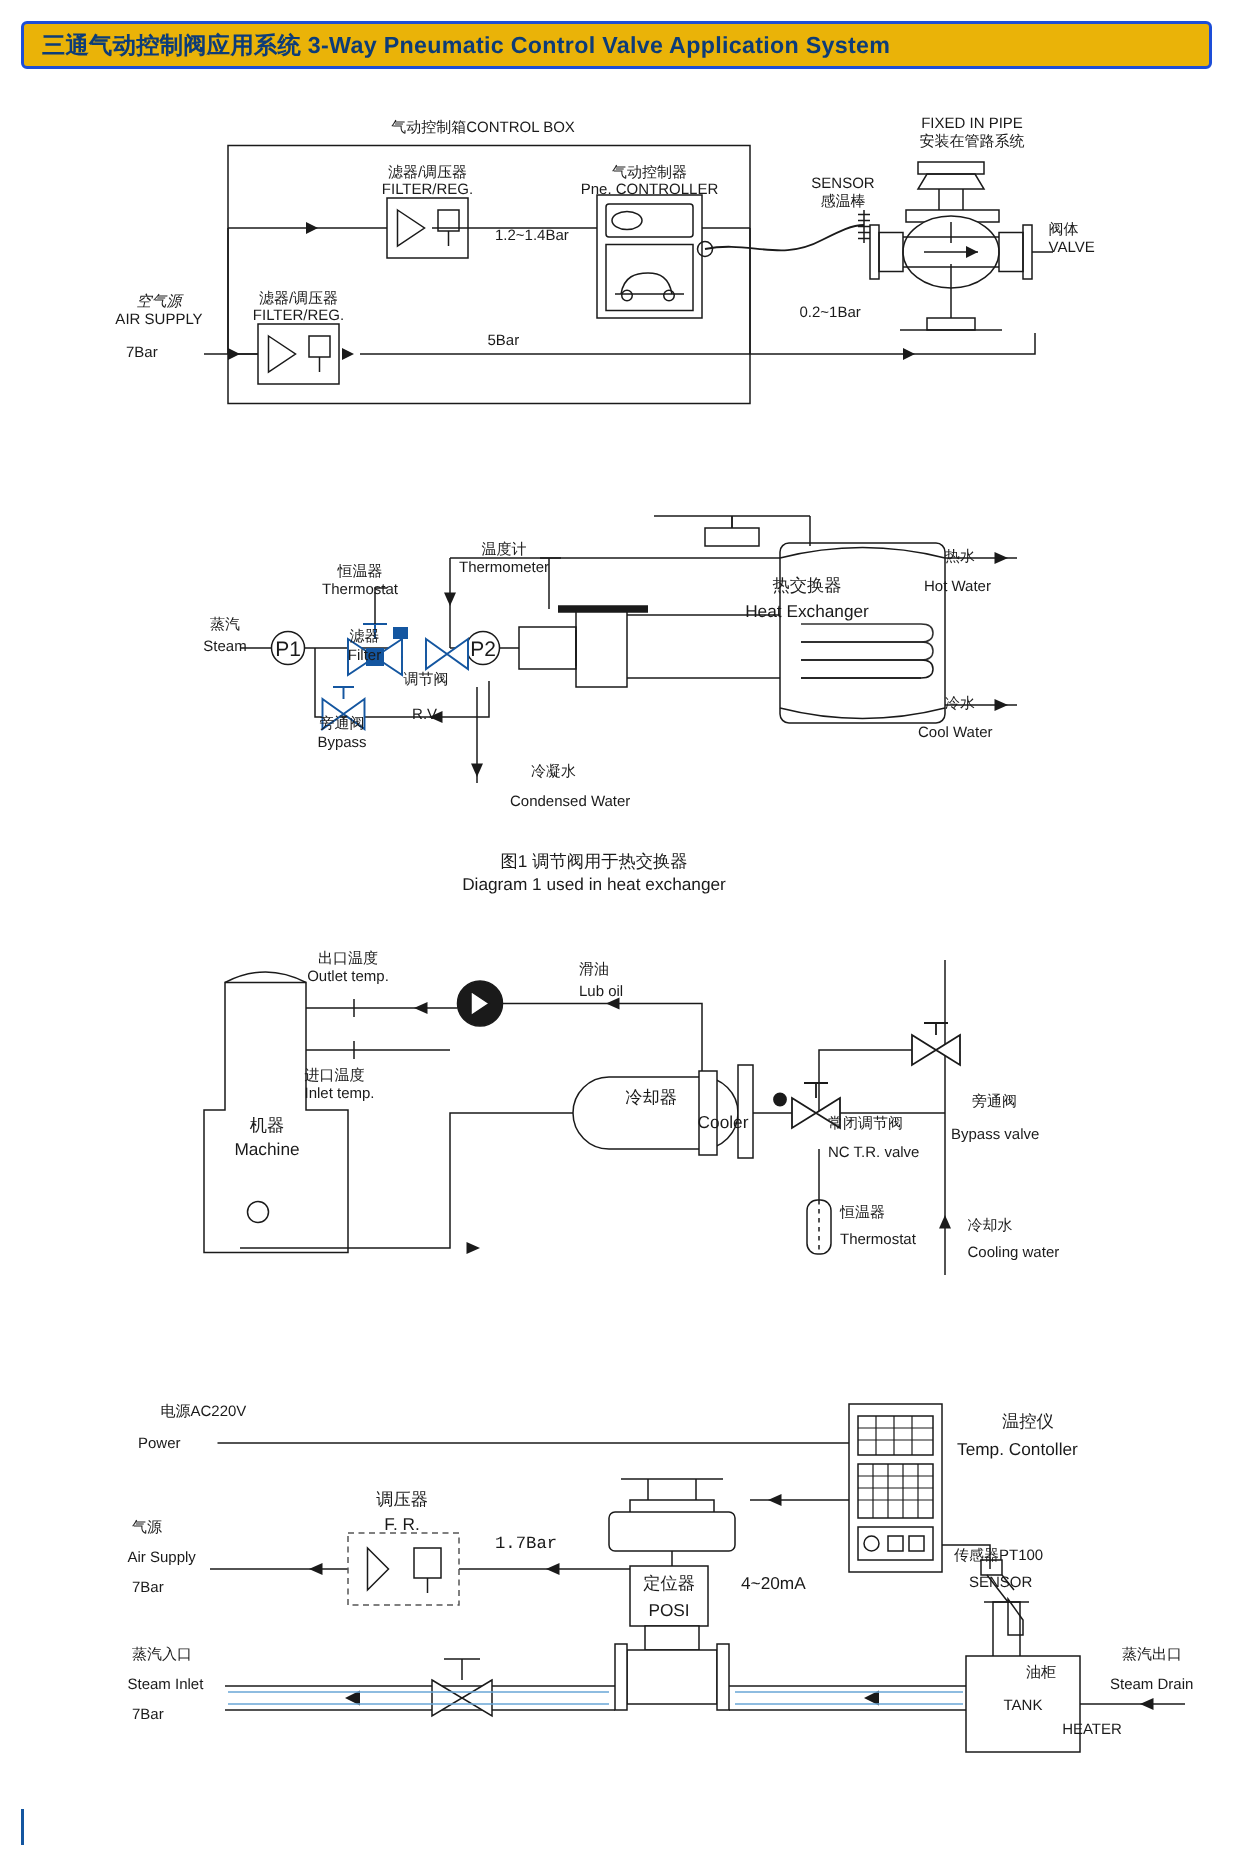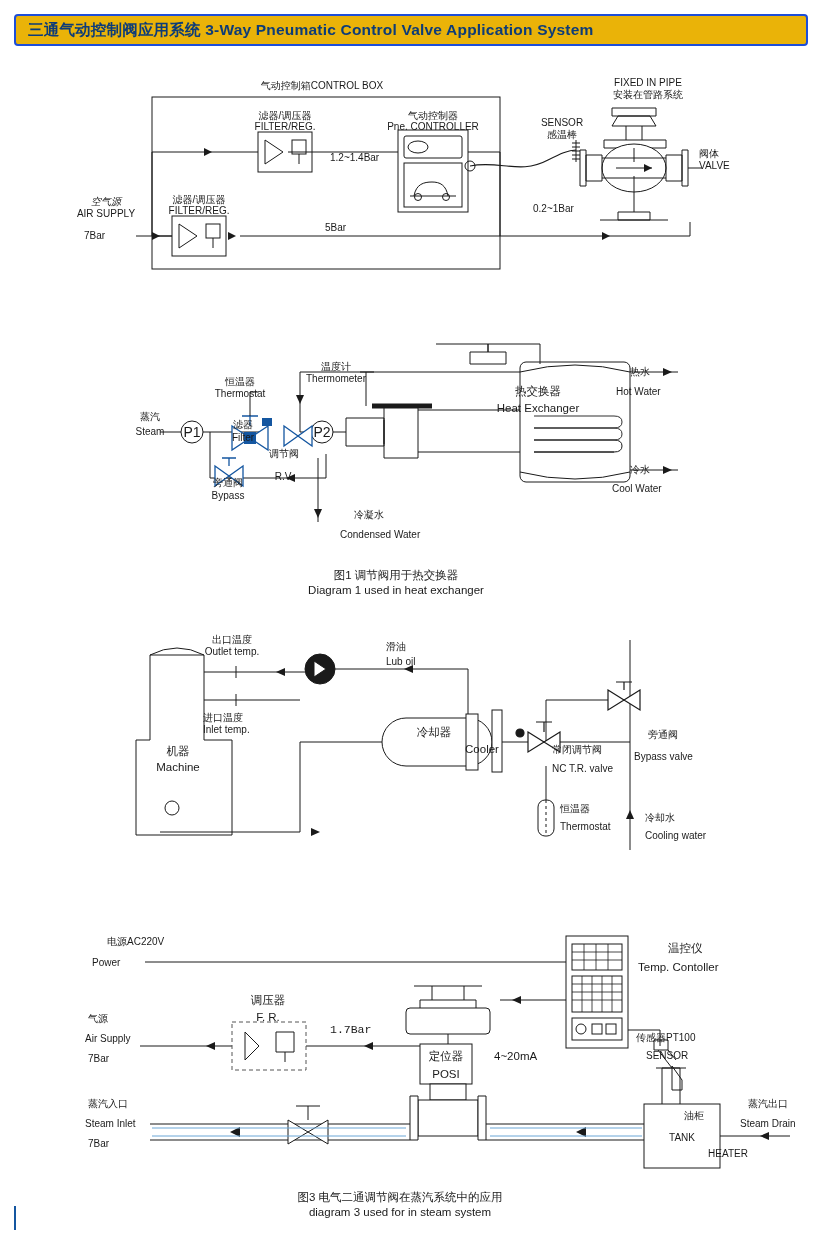--- a/index.html
+++ b/index.html
@@ -434,20 +434,16 @@
   <div class="lbl" style="left:646px; top:1050px;">SENSOR</div>
   <div class="lbl" style="left:88px; top:1098px;">蒸汽入口</div>
   <div class="lbl" style="left:85px; top:1118px;">Steam Inlet</div>
   <div class="lbl" style="left:88px; top:1138px;">7Bar</div>
   <div class="lbl" style="left:748px; top:1098px;">蒸汽出口</div>
   <div class="lbl" style="left:740px; top:1118px;">Steam Drain</div>
   <div class="lbl" style="left:684px; top:1110px;">油柜</div>
   <div class="lbl c" style="left:682px; top:1132px;">TANK</div>
   <div class="lbl c" style="left:682px; top:1148px;margin-left:46px;">HEATER</div>
 
-  <div class="cap-wrap" style="left:400px; top:1190px;">
-    <div>图3 电气二通调节阀在蒸汽系统中的应用</div>
-    <div>diagram 3 used for  in steam system</div>
-  </div>
 
   <div class="lnb" style="left:14px; top:1206px; width:2px; height:24px;"></div>
 
 </div>
 
 </body></html>

